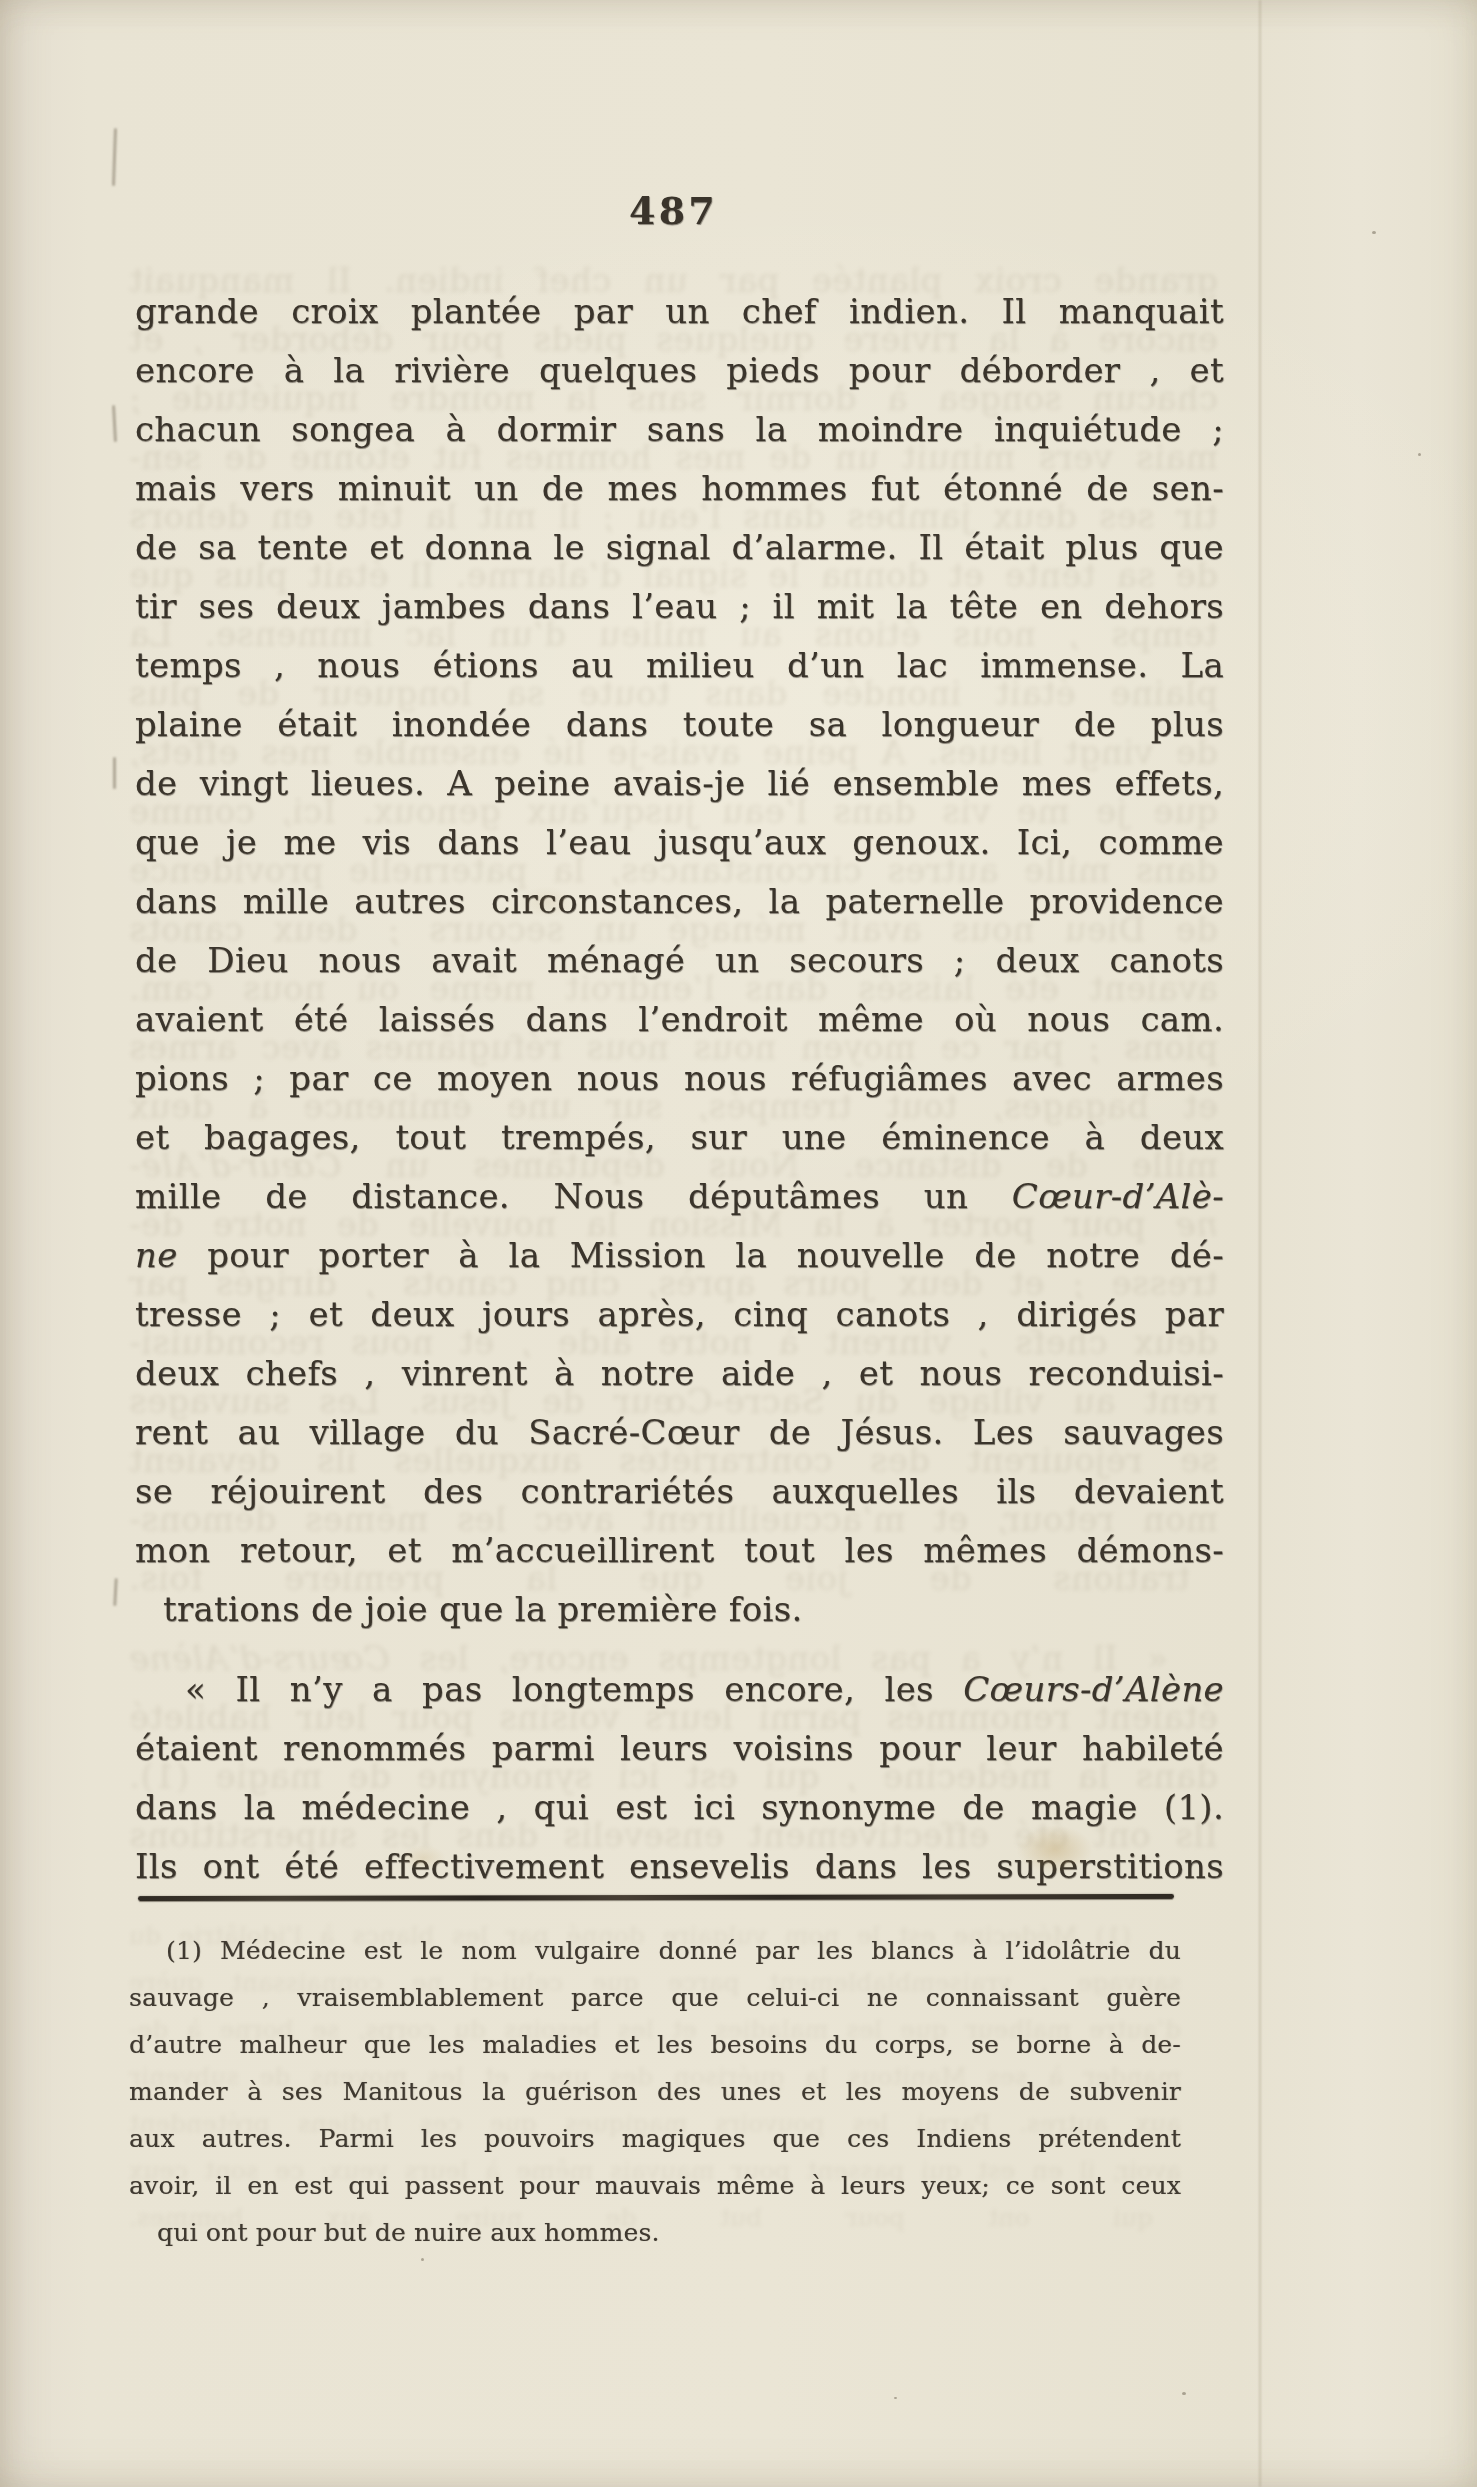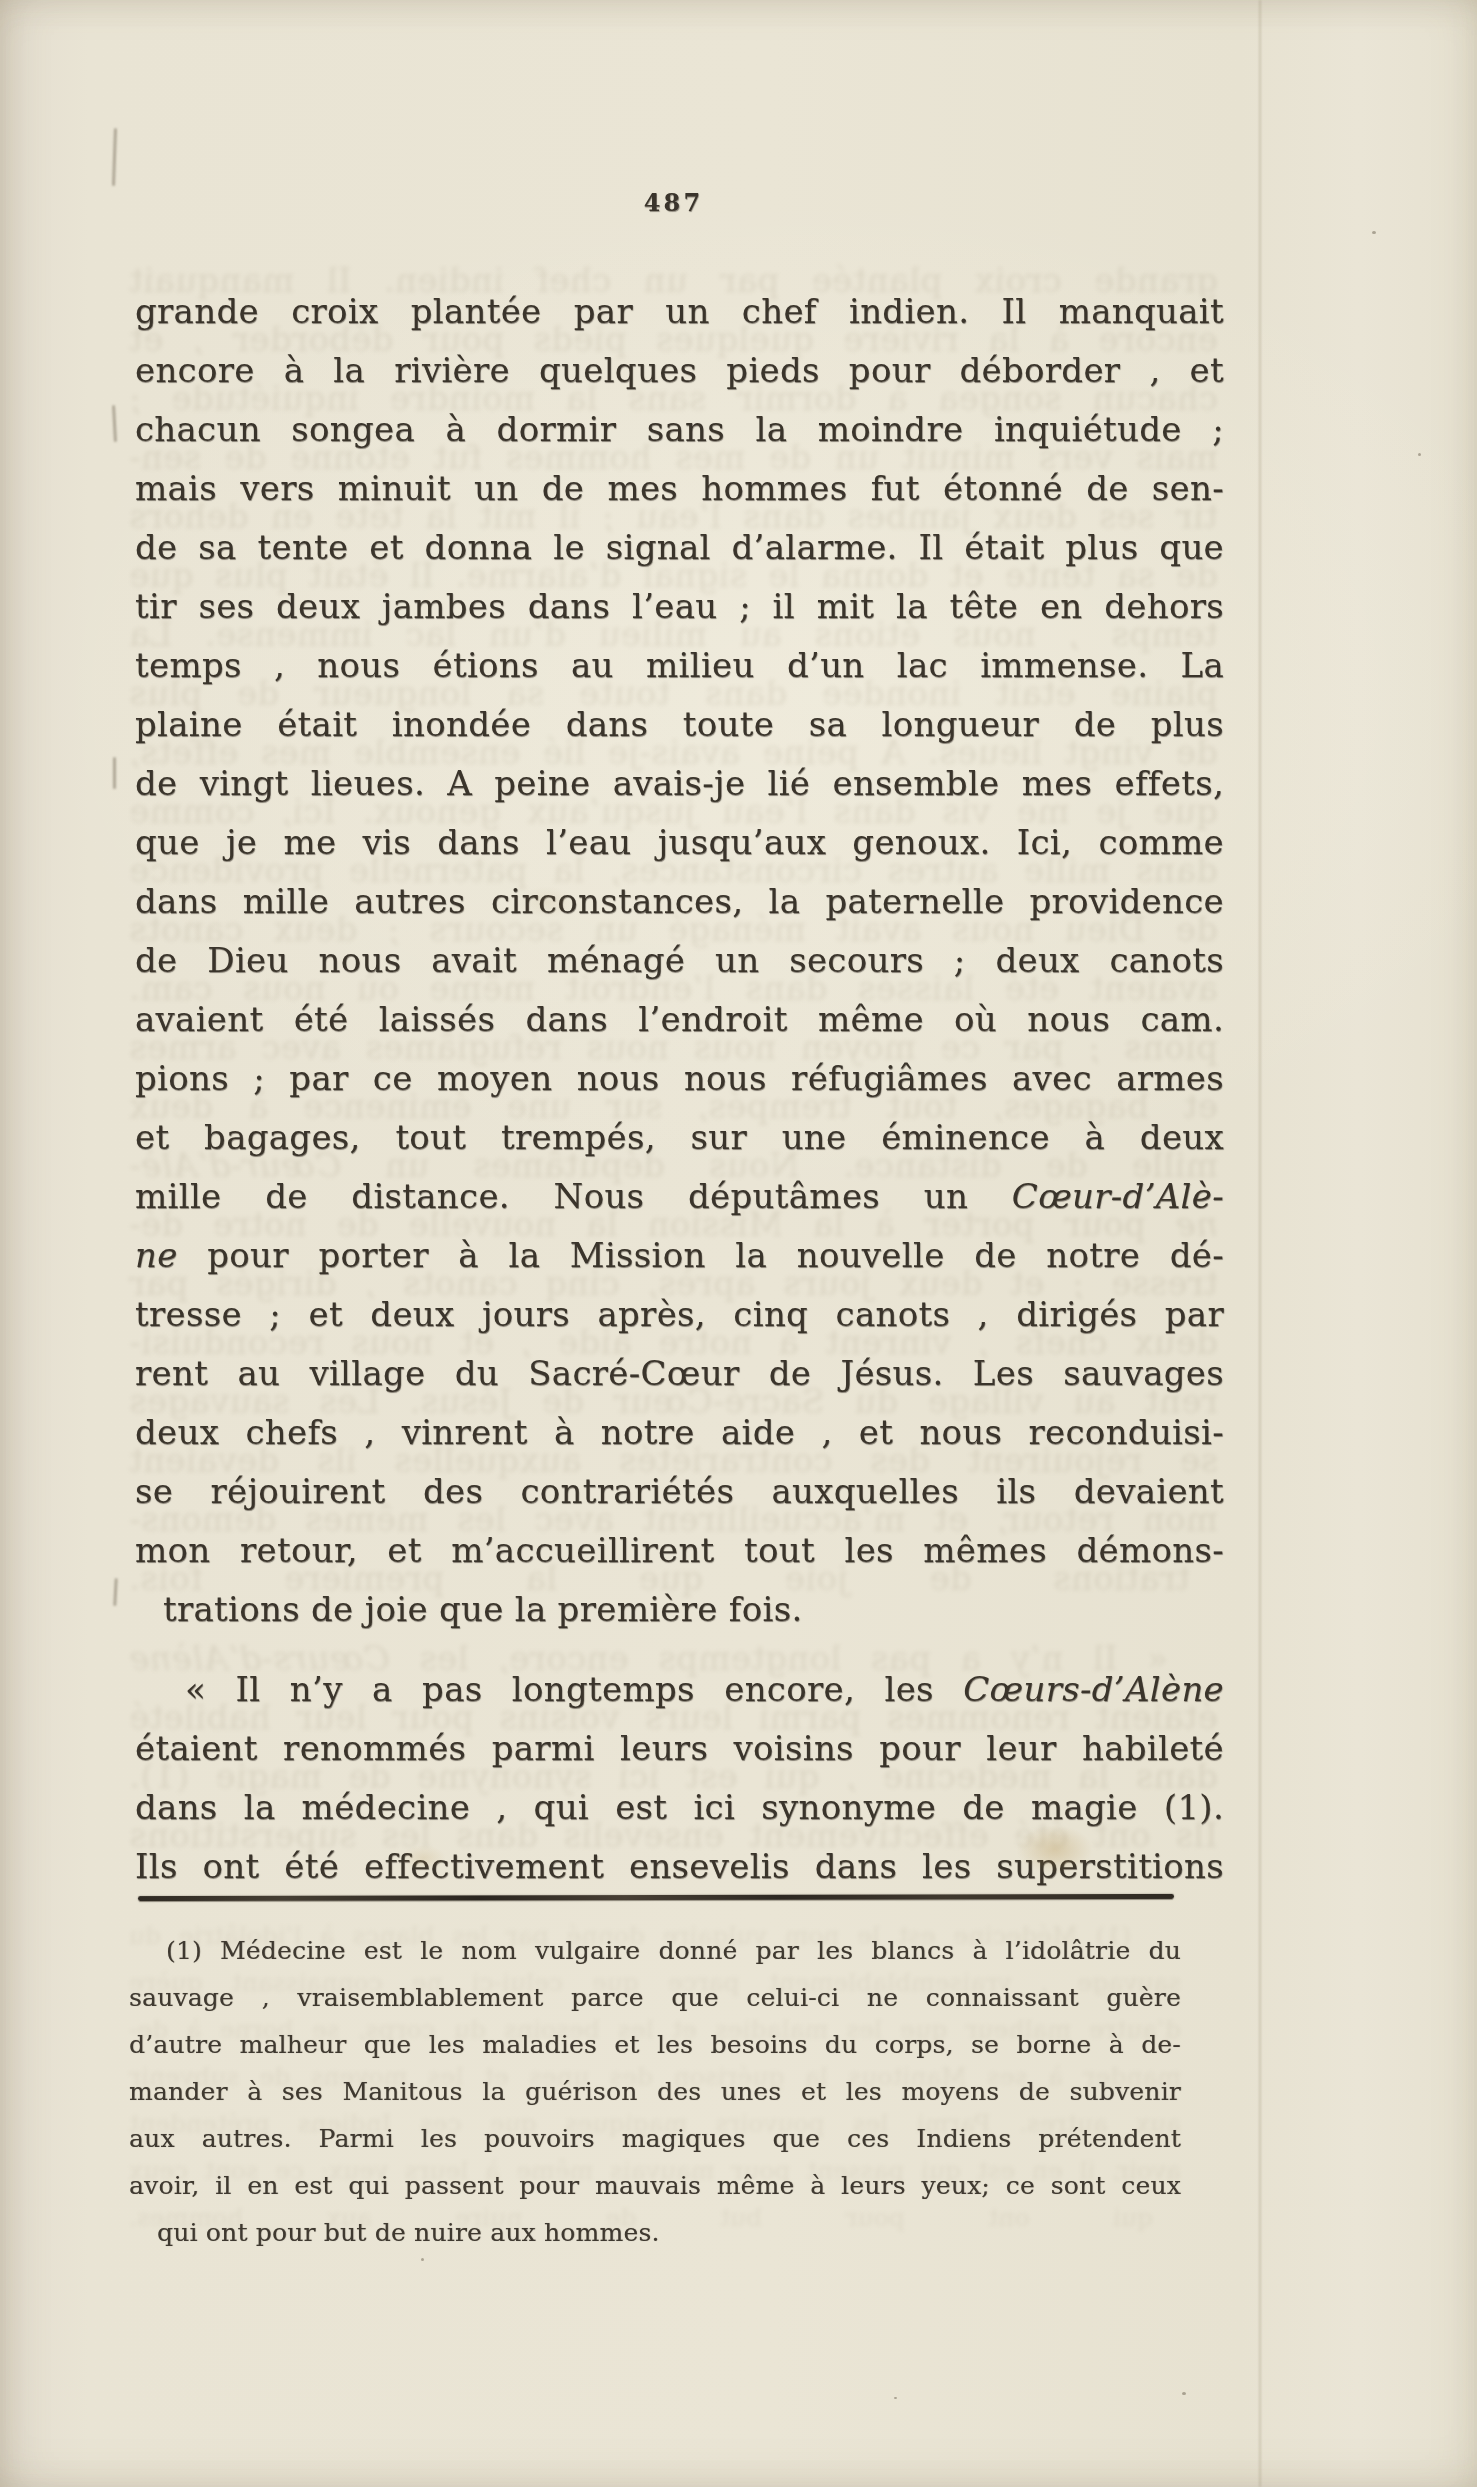--- a/index.html
+++ b/index.html
@@ -29,21 +29,21 @@
   .tline i{font-style:italic;}
   
   .footblock{position:absolute;left:129px;top:1927px;width:1052px;
     font-size:25px;letter-spacing:0.2px;color:#3f3930;
     text-shadow:0.4px 0.4px 0.7px rgba(52,46,38,0.5);
     filter:blur(0.2px);}
   .footblock .tline{height:47px;line-height:47px;}
   .footblock .indent{text-indent:37px;}
   
   .pagenum{position:absolute;left:129px;top:188px;width:1089px;
-    text-align:center;font-size:24px;font-weight:bold;letter-spacing:3.2px;
+    text-align:center;font-size:38px;font-weight:bold;letter-spacing:3.2px;
     color:#3a342b;text-shadow:0.6px 0.6px 0.8px rgba(52,46,38,0.5);filter:blur(0.2px);}
   
   .rule{position:absolute;left:138px;top:1895px;width:1036px;height:4.9px;
     background:linear-gradient(90deg,#2f2a23 0%,#453e33 14%,#2b2620 33%,#473f34 47%,#2d2822 62%,#3f382e 78%,#2f2a23 100%);
     border-radius:2.4px;transform:rotate(-0.12deg);
     box-shadow:0 1.6px 0.8px -0.8px rgba(60,53,42,0.55),0 0 1.6px rgba(60,53,42,0.5);
     filter:blur(0.3px);}
   
   .ghost{position:absolute;left:129px;top:251px;width:1089px;
     font-size:34px;letter-spacing:0.3px;color:#8a7e64;
@@ -135,22 +135,22 @@
       <div class="tline"><span>de vingt lieues. A peine avais-je lié ensemble mes effets,</span></div>
       <div class="tline"><span>que je me vis dans l’eau jusqu’aux genoux. Ici, comme</span></div>
       <div class="tline"><span>dans mille autres circonstances, la paternelle providence</span></div>
       <div class="tline"><span>de Dieu nous avait ménagé un secours ; deux canots</span></div>
       <div class="tline"><span>avaient été laissés dans l’endroit même où nous cam.</span></div>
       <div class="tline"><span>pions ; par ce moyen nous nous réfugiâmes avec armes</span></div>
       <div class="tline"><span>et bagages, tout trempés, sur une éminence à deux</span></div>
       <div class="tline"><span>mille de distance. Nous députâmes un </span><i>Cœur-d’Alè-</i></div>
       <div class="tline"><i>ne</i><span> pour porter à la Mission la nouvelle de notre dé-</span></div>
       <div class="tline"><span>tresse ; et deux jours après, cinq canots , dirigés par</span></div>
+      <div class="tline"><span>deux chefs , vinrent à notre aide , et nous reconduisi-</span></div>
       <div class="tline"><span>rent au village du Sacré-Cœur de Jésus. Les sauvages</span></div>
-      <div class="tline"><span>deux chefs , vinrent à notre aide , et nous reconduisi-</span></div>
       <div class="tline"><span>se réjouirent des contrariétés auxquelles ils devaient</span></div>
       <div class="tline"><span>mon retour, et m’accueillirent tout les mêmes démons-</span></div>
       <div class="tline noj"><span>trations de joie que la première fois.</span></div>
       <div class="tline indent para"><span>« Il n’y a pas longtemps encore, les </span><i>Cœurs-d’Alène</i></div>
       <div class="tline"><span>étaient renommés parmi leurs voisins pour leur habileté</span></div>
       <div class="tline"><span>dans la médecine , qui est ici synonyme de magie (1).</span></div>
       <div class="tline"><span>Ils ont été effectivement ensevelis dans les superstitions</span></div>
     </div>
 
   <div class="rule"></div>

